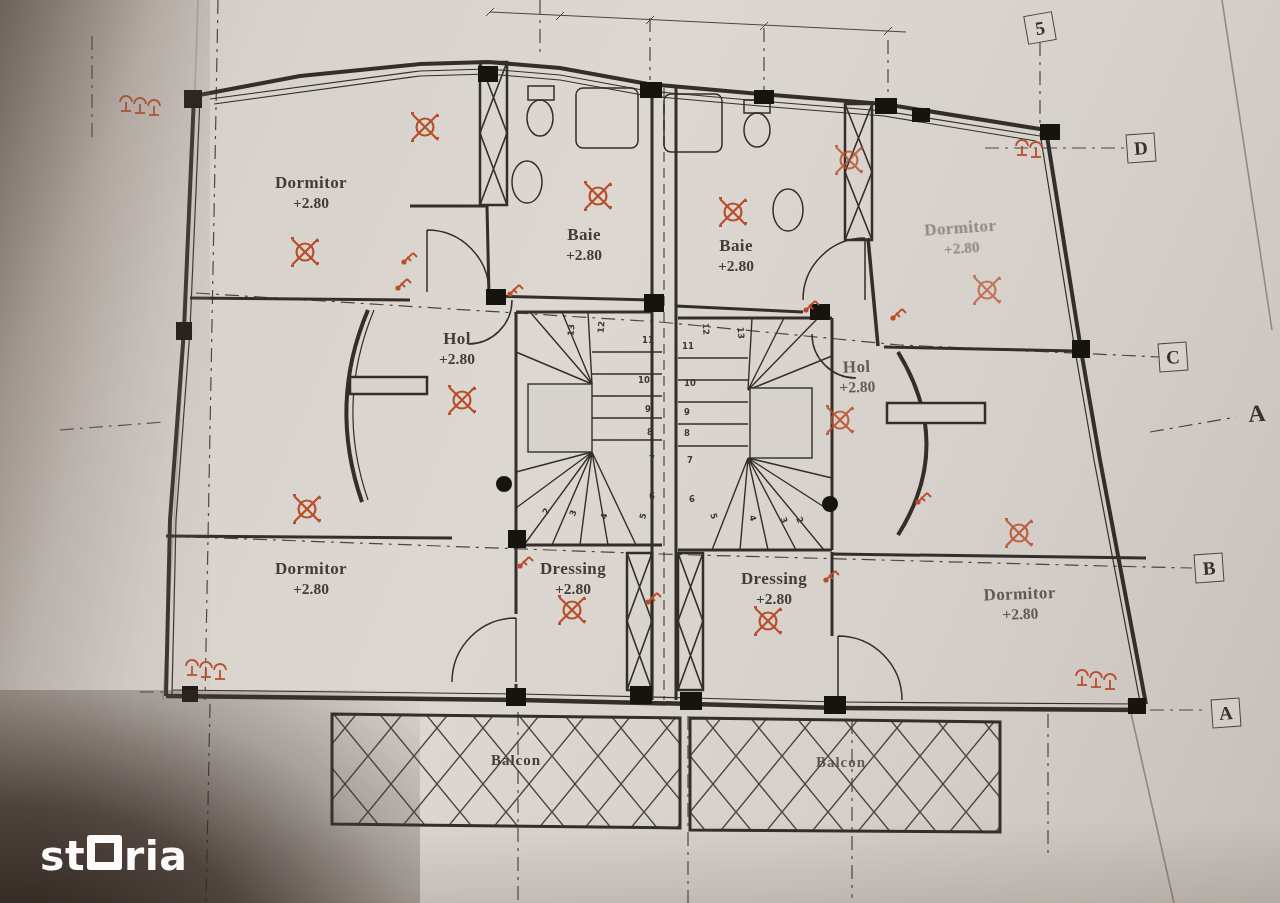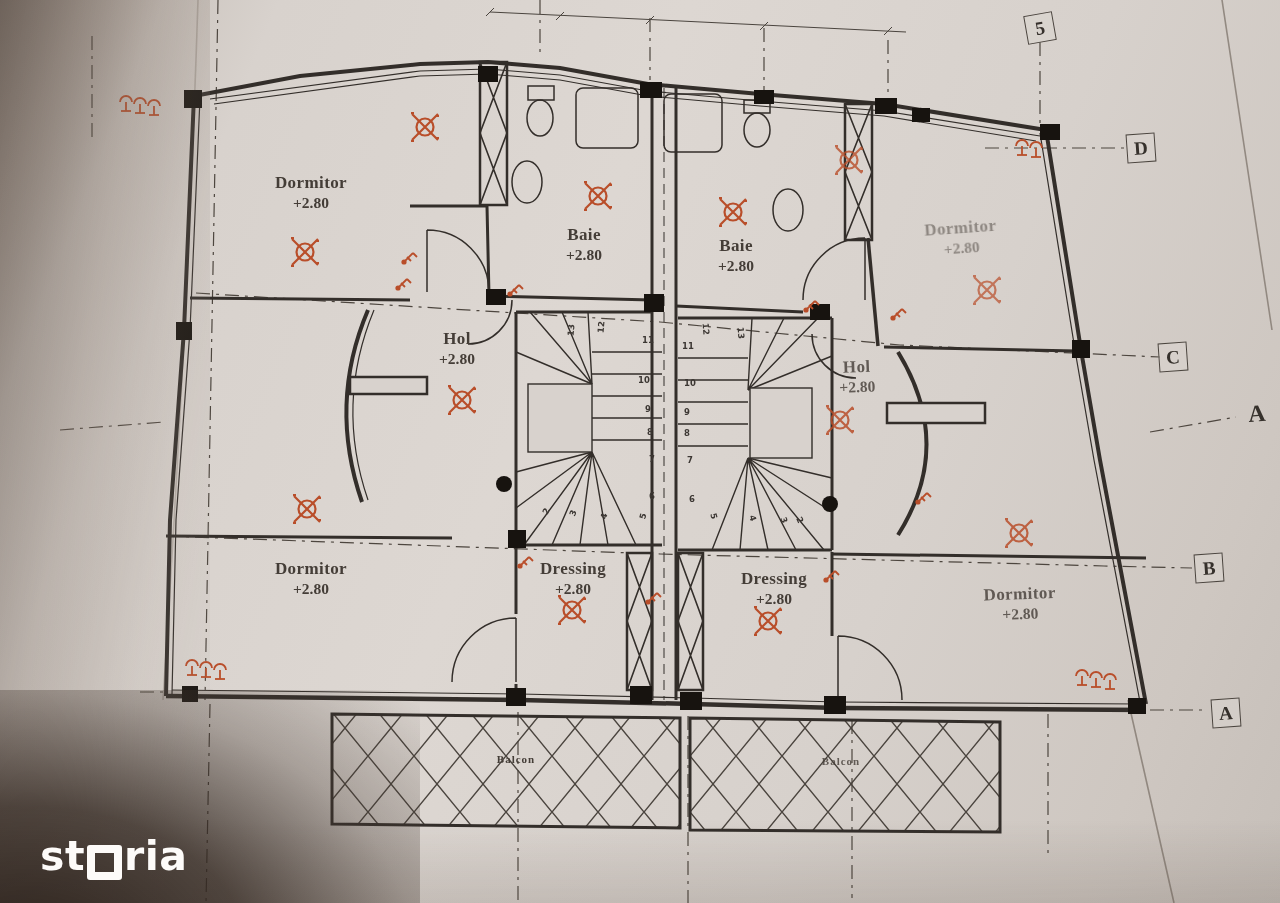--- a/index.html
+++ b/index.html
@@ -5,39 +5,39 @@
   html,body{margin:0;padding:0;background:#1a1613;}
   #root{
     position:relative;width:1280px;height:903px;overflow:hidden;
     background:linear-gradient(112deg,#8f847c 0%,#b3a9a1 5%,#cdc6c0 10%,#d8d2cd 17%,#ddd7d2 42%,#d7d1cc 68%,#cec7c1 88%,#c6bfb9 100%);
     font-family:"Liberation Serif",serif;
   }
   #plan-svg{position:absolute;left:0;top:0;}
   .room-label{position:absolute;transform:translate(-50%,-50%);text-align:center;color:#443d37;font-weight:bold;line-height:1.22;white-space:nowrap;}
   .room-name{display:block;font-size:17px;letter-spacing:.4px;}
   .room-level{display:block;font-size:15.5px;}
-  .balcon .room-name{font-size:11px;letter-spacing:1px;}
+  .balcon .room-name{font-size:15px;letter-spacing:1px;}
   .faded{opacity:.5;filter:blur(.4px);}
   .semi{opacity:.8;}
   .grid-marker{
     position:absolute;transform:translate(-50%,-50%) rotate(-4deg);
     width:27px;height:27px;border:1.6px solid #4a443e;background:rgba(219,213,208,.55);
     color:#36312c;font-weight:bold;font-size:19px;
     display:flex;align-items:center;justify-content:center;
   }
   .sn{position:absolute;font-family:"DejaVu Sans",sans-serif;font-size:8.5px;font-weight:bold;color:#3c3733;}
   .shade{position:absolute;pointer-events:none;}
   #left-band{left:0;top:0;width:210px;height:903px;
     background:linear-gradient(100deg,rgba(84,72,64,.55) 0%,rgba(120,106,96,.30) 40%,rgba(150,138,128,.12) 70%,rgba(160,150,140,0) 100%);}
   #corner-shadow{left:-140px;top:690px;width:560px;height:360px;
     background:radial-gradient(ellipse at 30% 75%,rgba(38,28,22,.96) 0%,rgba(52,41,34,.82) 40%,rgba(70,58,50,.35) 70%,rgba(80,68,58,0) 100%);}
   #bottom-fade{left:0;top:820px;width:1280px;height:83px;
     background:linear-gradient(to bottom,rgba(90,76,66,0) 0%,rgba(90,76,66,.18) 100%);}
   #watermark{
-    position:absolute;left:40px;top:832px;display:flex;align-items:flex-end;
+    position:absolute;left:40px;top:832px;display:flex;align-items:flex-start;
     font-family:"DejaVu Sans",sans-serif;font-weight:bold;font-size:41px;color:#fdfbf9;letter-spacing:.5px;
   }
   .wm-o{display:inline-block;width:19px;height:19px;border:8px solid #fdfbf9;border-radius:3px;font-size:0;margin:3px 2px 0 2px;}
 </style>
 </head>
 <body>
 
 <div id="root">
 
   <svg id="plan-svg" width="1280" height="903" viewBox="0 0 1280 903">

